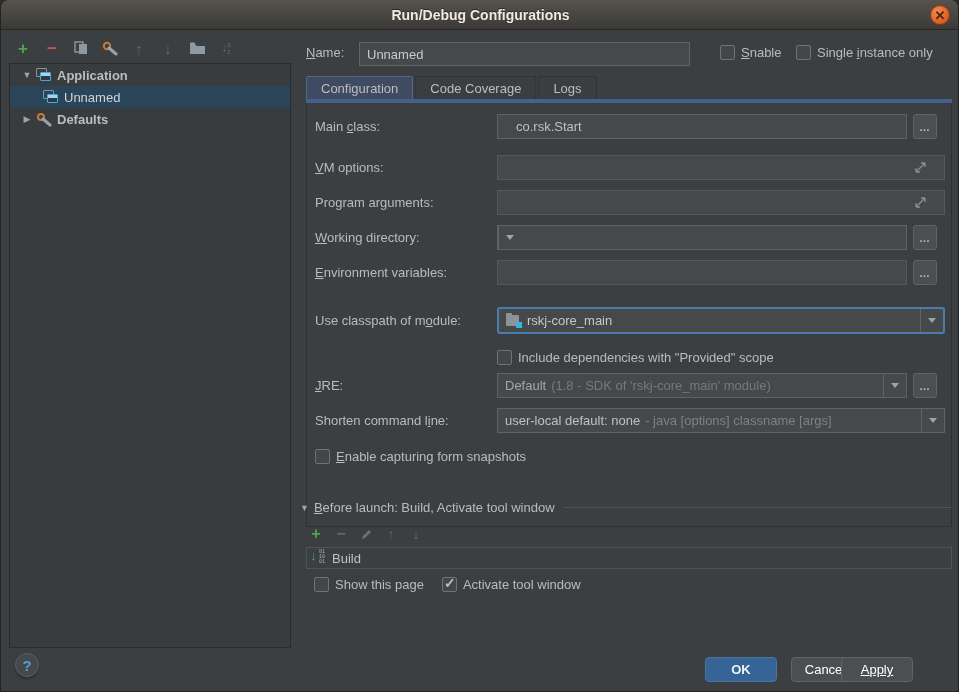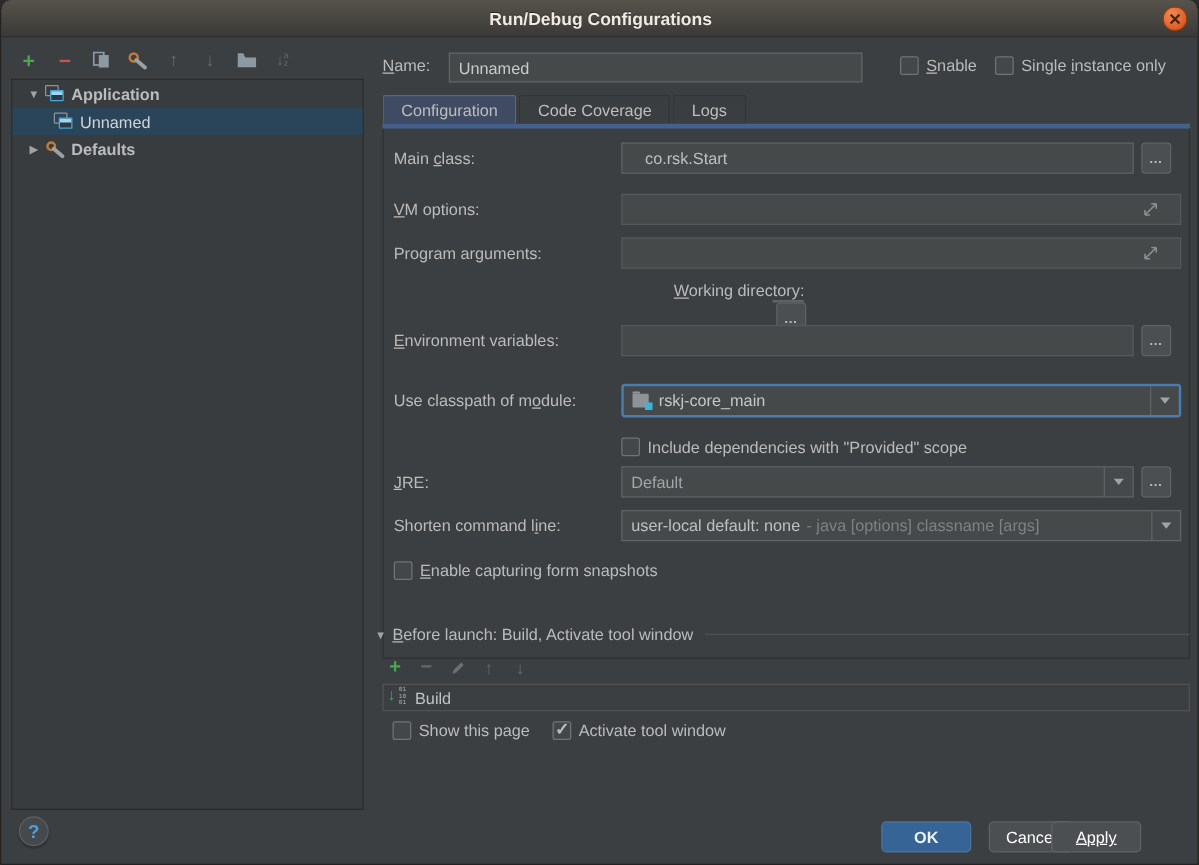--- a/index.html
+++ b/index.html
@@ -229,21 +229,21 @@
       <div class="field dim">
         <span></span>
         <span class="exp-ic">
           <svg width="11" height="11" viewBox="0 0 11 11">
               <path d="M1 10 L10 1 M10 1 h-4 M10 1 v4 M1 10 h4 M1 10 v-4" stroke="#8a8f93" stroke-width="1.3" fill="none"></path>
             </svg>
         </span>
       </div>
     </div>
 
-    <div class="frow" style="top:122px;flex-direction:column;">
+    <div class="frow" style="top:122px;">
       <span class="flabel"><span class="mn">W</span><span>orking directory:</span></span>
       <div class="combo" style="max-width:410px;">
         <span class="carrow">
             <span class="tri"></span>
           </span>
       </div>
       <div class="dots-btn">…</div>
     </div>
 
     <div class="frow" style="top:157px;">
@@ -276,20 +276,21 @@
         <span class="checkbox"></span>
         <span>Include dependencies with "Provided" scope</span>
       </div>
     </div>
 
     <div class="frow" style="top:270px;">
       <span class="flabel"><span class="mn">J</span><span>RE:</span></span>
       <div class="combo" style="max-width:410px;">
         <span class="ctext">
             <span class="jre-primary">Default</span>
+            <span class="jre-sec"> (1.8 - SDK of 'rskj-core_main' module)</span>
           </span>
         <span class="carrow">
             <span class="tri"></span>
           </span>
       </div>
       <div class="dots-btn">…</div>
     </div>
 
     <div class="frow" style="top:341px;">
       <div class="cb-wrap">

